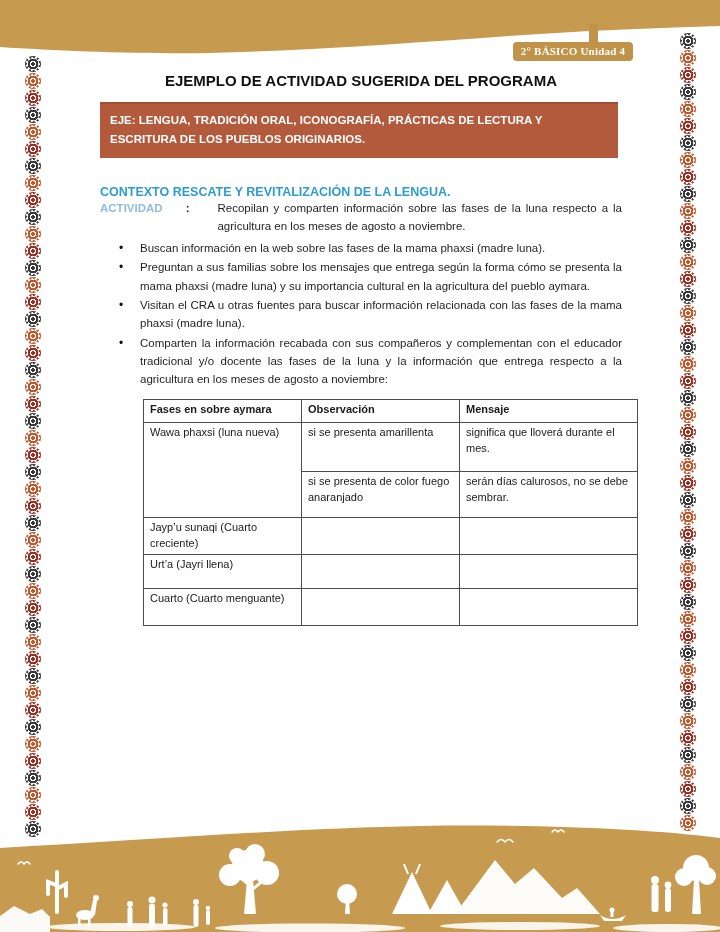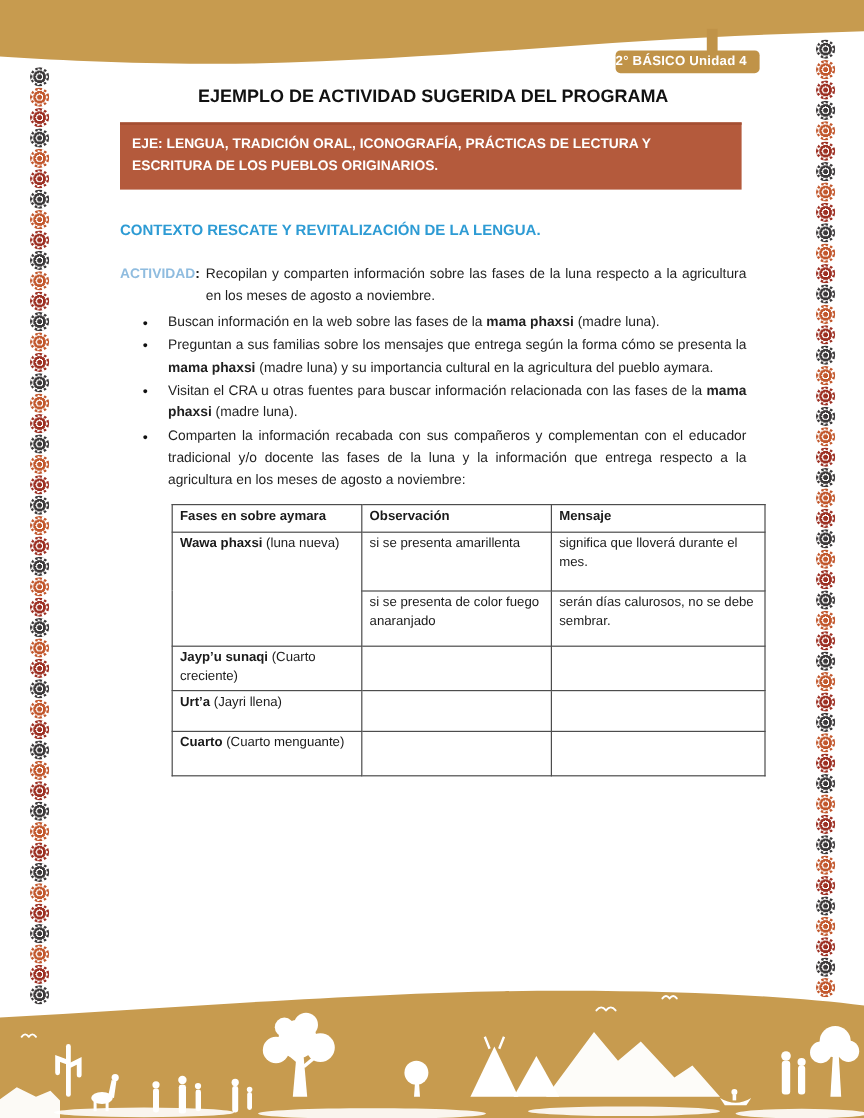--- a/index.html
+++ b/index.html
@@ -5,21 +5,21 @@
   html,body{margin:0;padding:0;background:#ffffff;}
   .page{
     position:relative; width:720px; height:932px; background:#fff; overflow:hidden;
     font-family:"Liberation Sans", sans-serif; color:#1f1f1f;
   }
   
   .top-band{position:absolute;left:0;top:0;width:720px;height:60px;}
   .unit-badge{
     position:absolute; left:513px; top:42px; width:120px; height:19px;
     background:#c09348; border-radius:4px; color:#fff; font-weight:bold;
-    font-size:11px; line-height:19px; letter-spacing:.2px;
+    font-size:11px; line-height:19px; text-align:center; letter-spacing:.2px;font-family:Liberation Serif, serif;
   }
   
   .orn-col{position:absolute; display:flex; flex-direction:column; align-items:center;}
   #left-border{left:25px; top:56px;}
   #right-border{left:680px; top:33px;}
   .rosette{
     width:12px;height:12px;border-radius:50%;
     border:2px dotted var(--c,#3b3839);
     background:radial-gradient(circle at center,
       var(--c,#3b3839) 0 1.8px, #fff 1.8px 3.2px,
@@ -32,34 +32,34 @@
     margin:72px 0 0 0; font-size:15px; font-weight:bold; text-align:center; color:#111;
   }
   .eje-banner{
     margin-top:13px; width:498px; background:#b45a3c; border-top:2px solid #a34e32;
     color:#fff; font-weight:bold; font-size:11.5px; line-height:1.65;
     padding:7px 10px 9px 10px;
   }
   .context-heading{
     margin-top:27px; font-size:12.5px; font-weight:bold; color:#2d9bd4;
   }
-  .activity-row{display:flex; margin-top:21px; font-size:11.5px; line-height:1.6;}
+  .activity-row{display:flex; font-size:11.5px; line-height:1.6;gap:23px;}
   .activity-label{color:#8fbcdf; font-weight:bold; white-space:nowrap;}
   .activity-colon{font-weight:bold; color:#1f1f1f;}
   .activity-text{flex:1; margin:0 0 0 5px; text-align:justify;}
   .examples-label{margin-top:23px; font-size:11.5px;}
   ul.example-list{
     margin:3px 0 0 0; padding:0 0 0 40px; font-size:11.5px; line-height:1.6;
     list-style:none;
   }
   ul.example-list li{position:relative; text-align:justify; margin-bottom:1px;}
   ul.example-list li::before{
     content:"•"; position:absolute; left:-21px; top:0; font-size:12px; color:#111;
   }
-  .b{font-weight:bold;}
+  .b{font-weight:normal;}
   
   table.phases{
     border-collapse:collapse; margin:10px 0 0 43px; width:494px;
     font-size:11px; line-height:1.45; table-layout:fixed; color:#1a1a1a;
   }
   table.phases td, table.phases th{
     border:1px solid #4d4d4d; vertical-align:top; padding:2px 5px 2px 6px;
     text-align:left; overflow:hidden;
   }
   col.c1{width:158px;} col.c2{width:158px;} col.c3{width:178px;}

